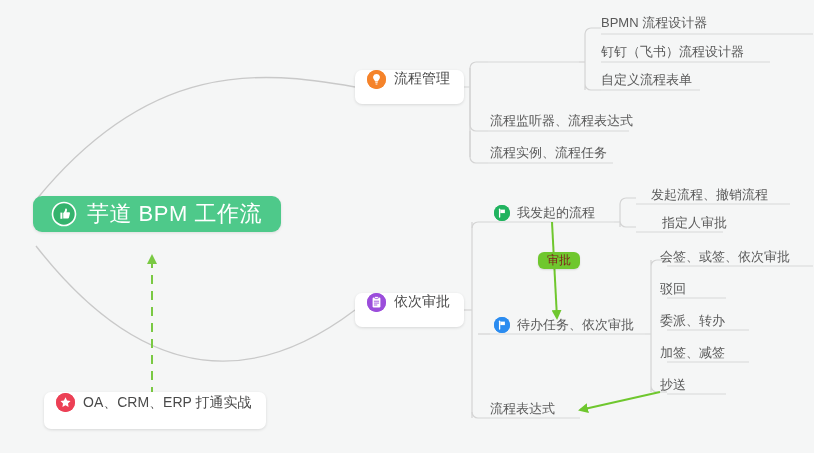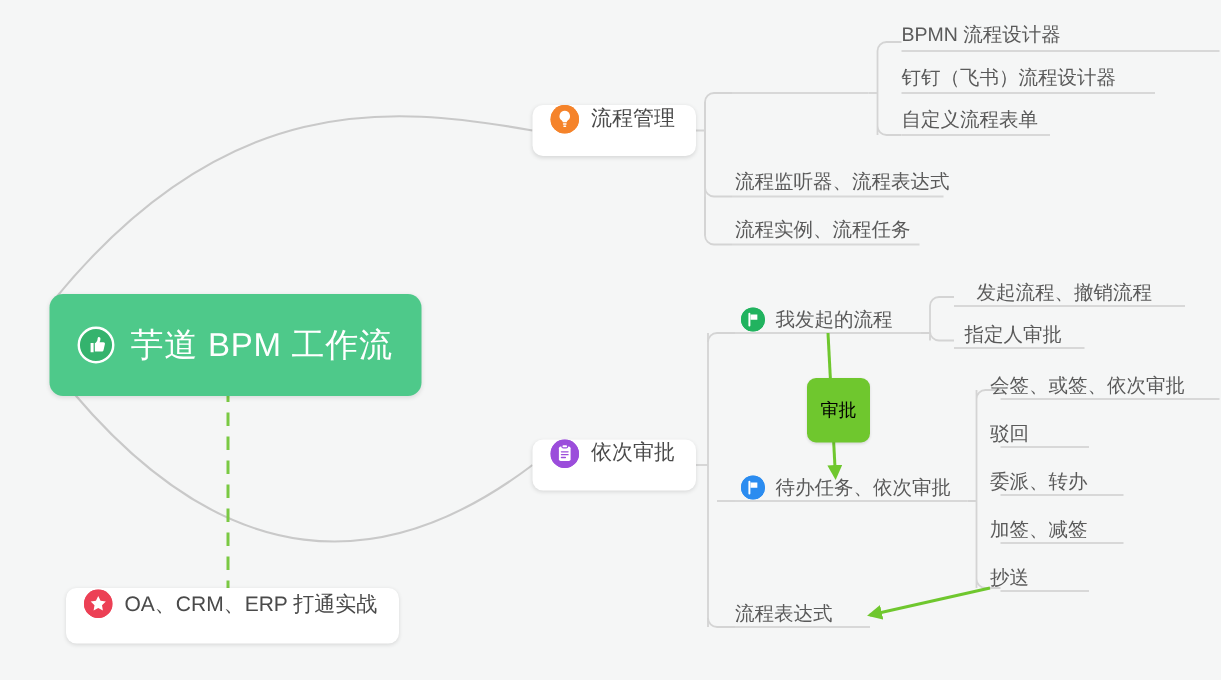--- a/index.html
+++ b/index.html
@@ -24,21 +24,21 @@
     height: 453px;
     pointer-events: none;
   }
 
   
   .root-node {
     position: absolute;
     left: 33px;
     top: 196px;
     width: 248px;
-    height: 68px;
+    height: 36px;
     background: #4ec98a;
     border-radius: 9px;
     box-shadow: 0 1px 3px rgba(0,0,0,0.10);
     display: flex;
     align-items: center;
     padding-left: 18px;
     box-sizing: border-box;
   }
   .root-label {
     color: #ffffff;
@@ -83,23 +83,23 @@
     display: flex;
     align-items: center;
   }
   .leaf.with-icon .leaf-text { margin-left: 7px; }
 
   
   .tag-node {
     position: absolute;
     background: #6fc72e;
     border-radius: 6px;
-    color: #000000;
+    color: #7f1d1d;
     font-size: 12px;
-    padding: 13px 9px;
+    padding: 0 9px;
     box-shadow: 0 1px 2px rgba(0,0,0,0.12);
     white-space: nowrap;
   }
 
   
   .ico {
     width: 16px;
     height: 16px;
     border-radius: 50%;
     display: inline-flex;
@@ -268,21 +268,21 @@
         <path d="M6.3 4.6 h4.6 v3.5 h-4.6 z" fill="#ffffff"></path>
       </svg>
     </span>
     <span class="leaf-text">我发起的流程</span>
   </div>
 
   <div class="leaf" style="left:628px; top:185px;margin-left:23px;">
     <span class="leaf-text">发起流程、撤销流程</span>
   </div>
 
-  <div class="leaf" style="left:643px; top:213px;">
+  <div class="leaf" style="left:662px; top:213px;">
     <span class="leaf-text">指定人审批</span>
   </div>
 
   <div class="leaf with-icon" style="left:494px; top:315px;">
     <span class="ico ico-blue">
       <svg width="16" height="16" viewBox="0 0 16 16">
         <circle cx="8" cy="8" r="8" fill="#2b8cf0"></circle>
         <path d="M5.6 4.2 v7.8" stroke="#ffffff" stroke-width="1.3" stroke-linecap="round"></path>
         <path d="M6.3 4.6 h4.6 v3.5 h-4.6 z" fill="#ffffff"></path>
       </svg>

